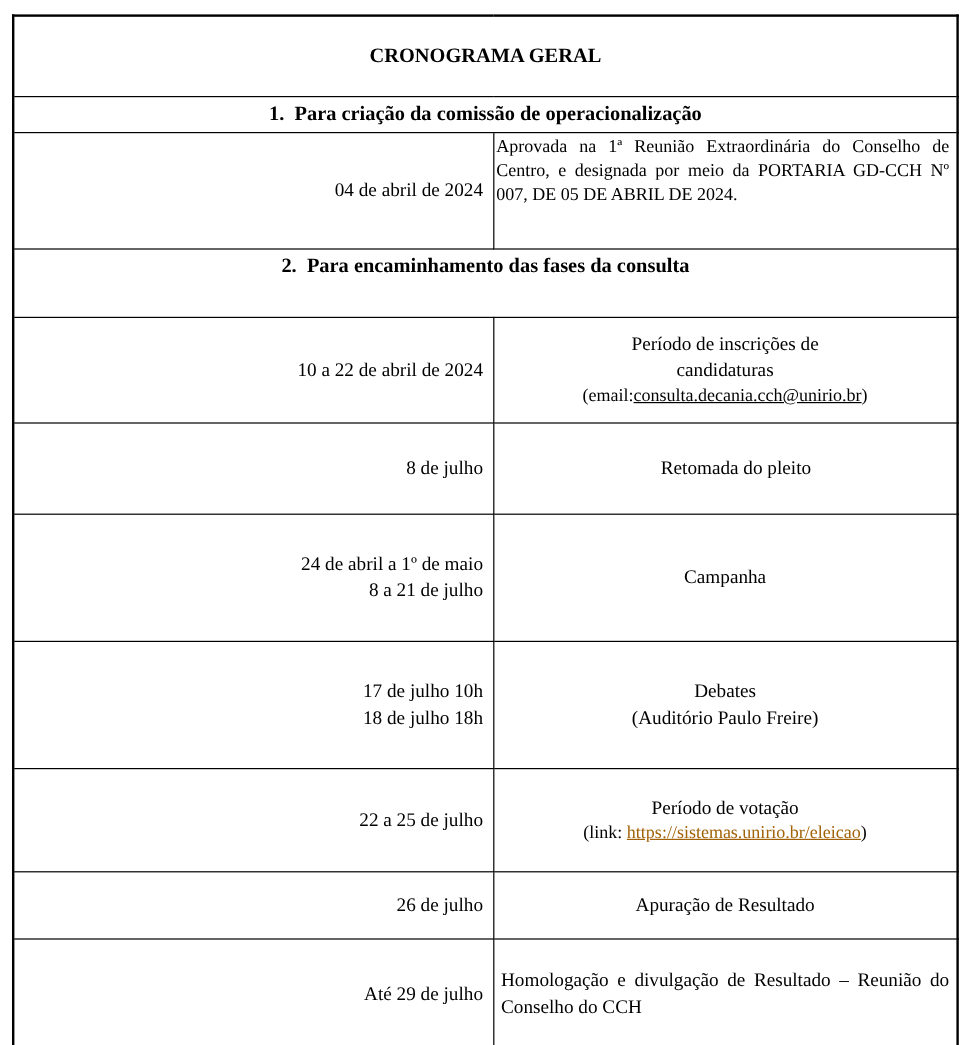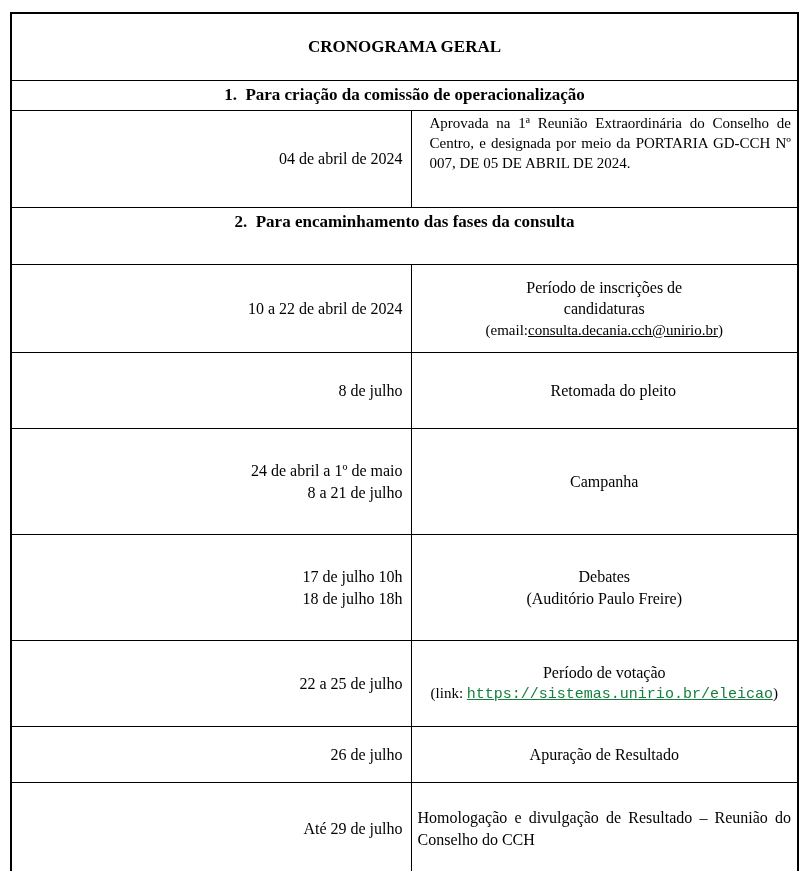--- a/index.html
+++ b/index.html
@@ -55,21 +55,21 @@
   .c-center {
     text-align: center;
     margin-top: 22px;
   }
   .c-desc-top {
     vertical-align: top;
     text-align: justify;
     font-size: 15px;
     line-height: 1.32;
     padding-top: 3px;
-    padding-left: 18px;
+    padding-left: 2px;
     padding-right: 6px;
   }
   .c-justify {
     text-align: justify;
     font-size: 16px;
     padding-left: 6px;
     padding-right: 6px;
   }
   .small-line {
     font-size: 15px;
@@ -149,21 +149,21 @@
       <td class="c-center">
         <div>Debates</div>
         <div>(Auditório Paulo Freire)</div>
       </td>
     </tr>
 
     <tr class="r-votacao">
       <td class="c-date">22 a 25 de julho</td>
       <td class="c-center">
         <div>Período de votação</div>
-        <div class="small-line"><span>(link: </span><a class="link" style="color: #15803d; font-family: Liberation Mono, monospace;">https://sistemas.unirio.br/eleicao</a><span>)</span></div>
+        <div class="small-line"><span>(link: </span><a class="link" style="color: #a16207;">https://sistemas.unirio.br/eleicao</a><span>)</span></div>
       </td>
     </tr>
 
     <tr class="r-apuracao">
       <td class="c-date">26 de julho</td>
       <td class="c-center">Apuração de Resultado</td>
     </tr>
 
     <tr class="r-homologacao">
       <td class="c-date">Até 29 de julho</td>

